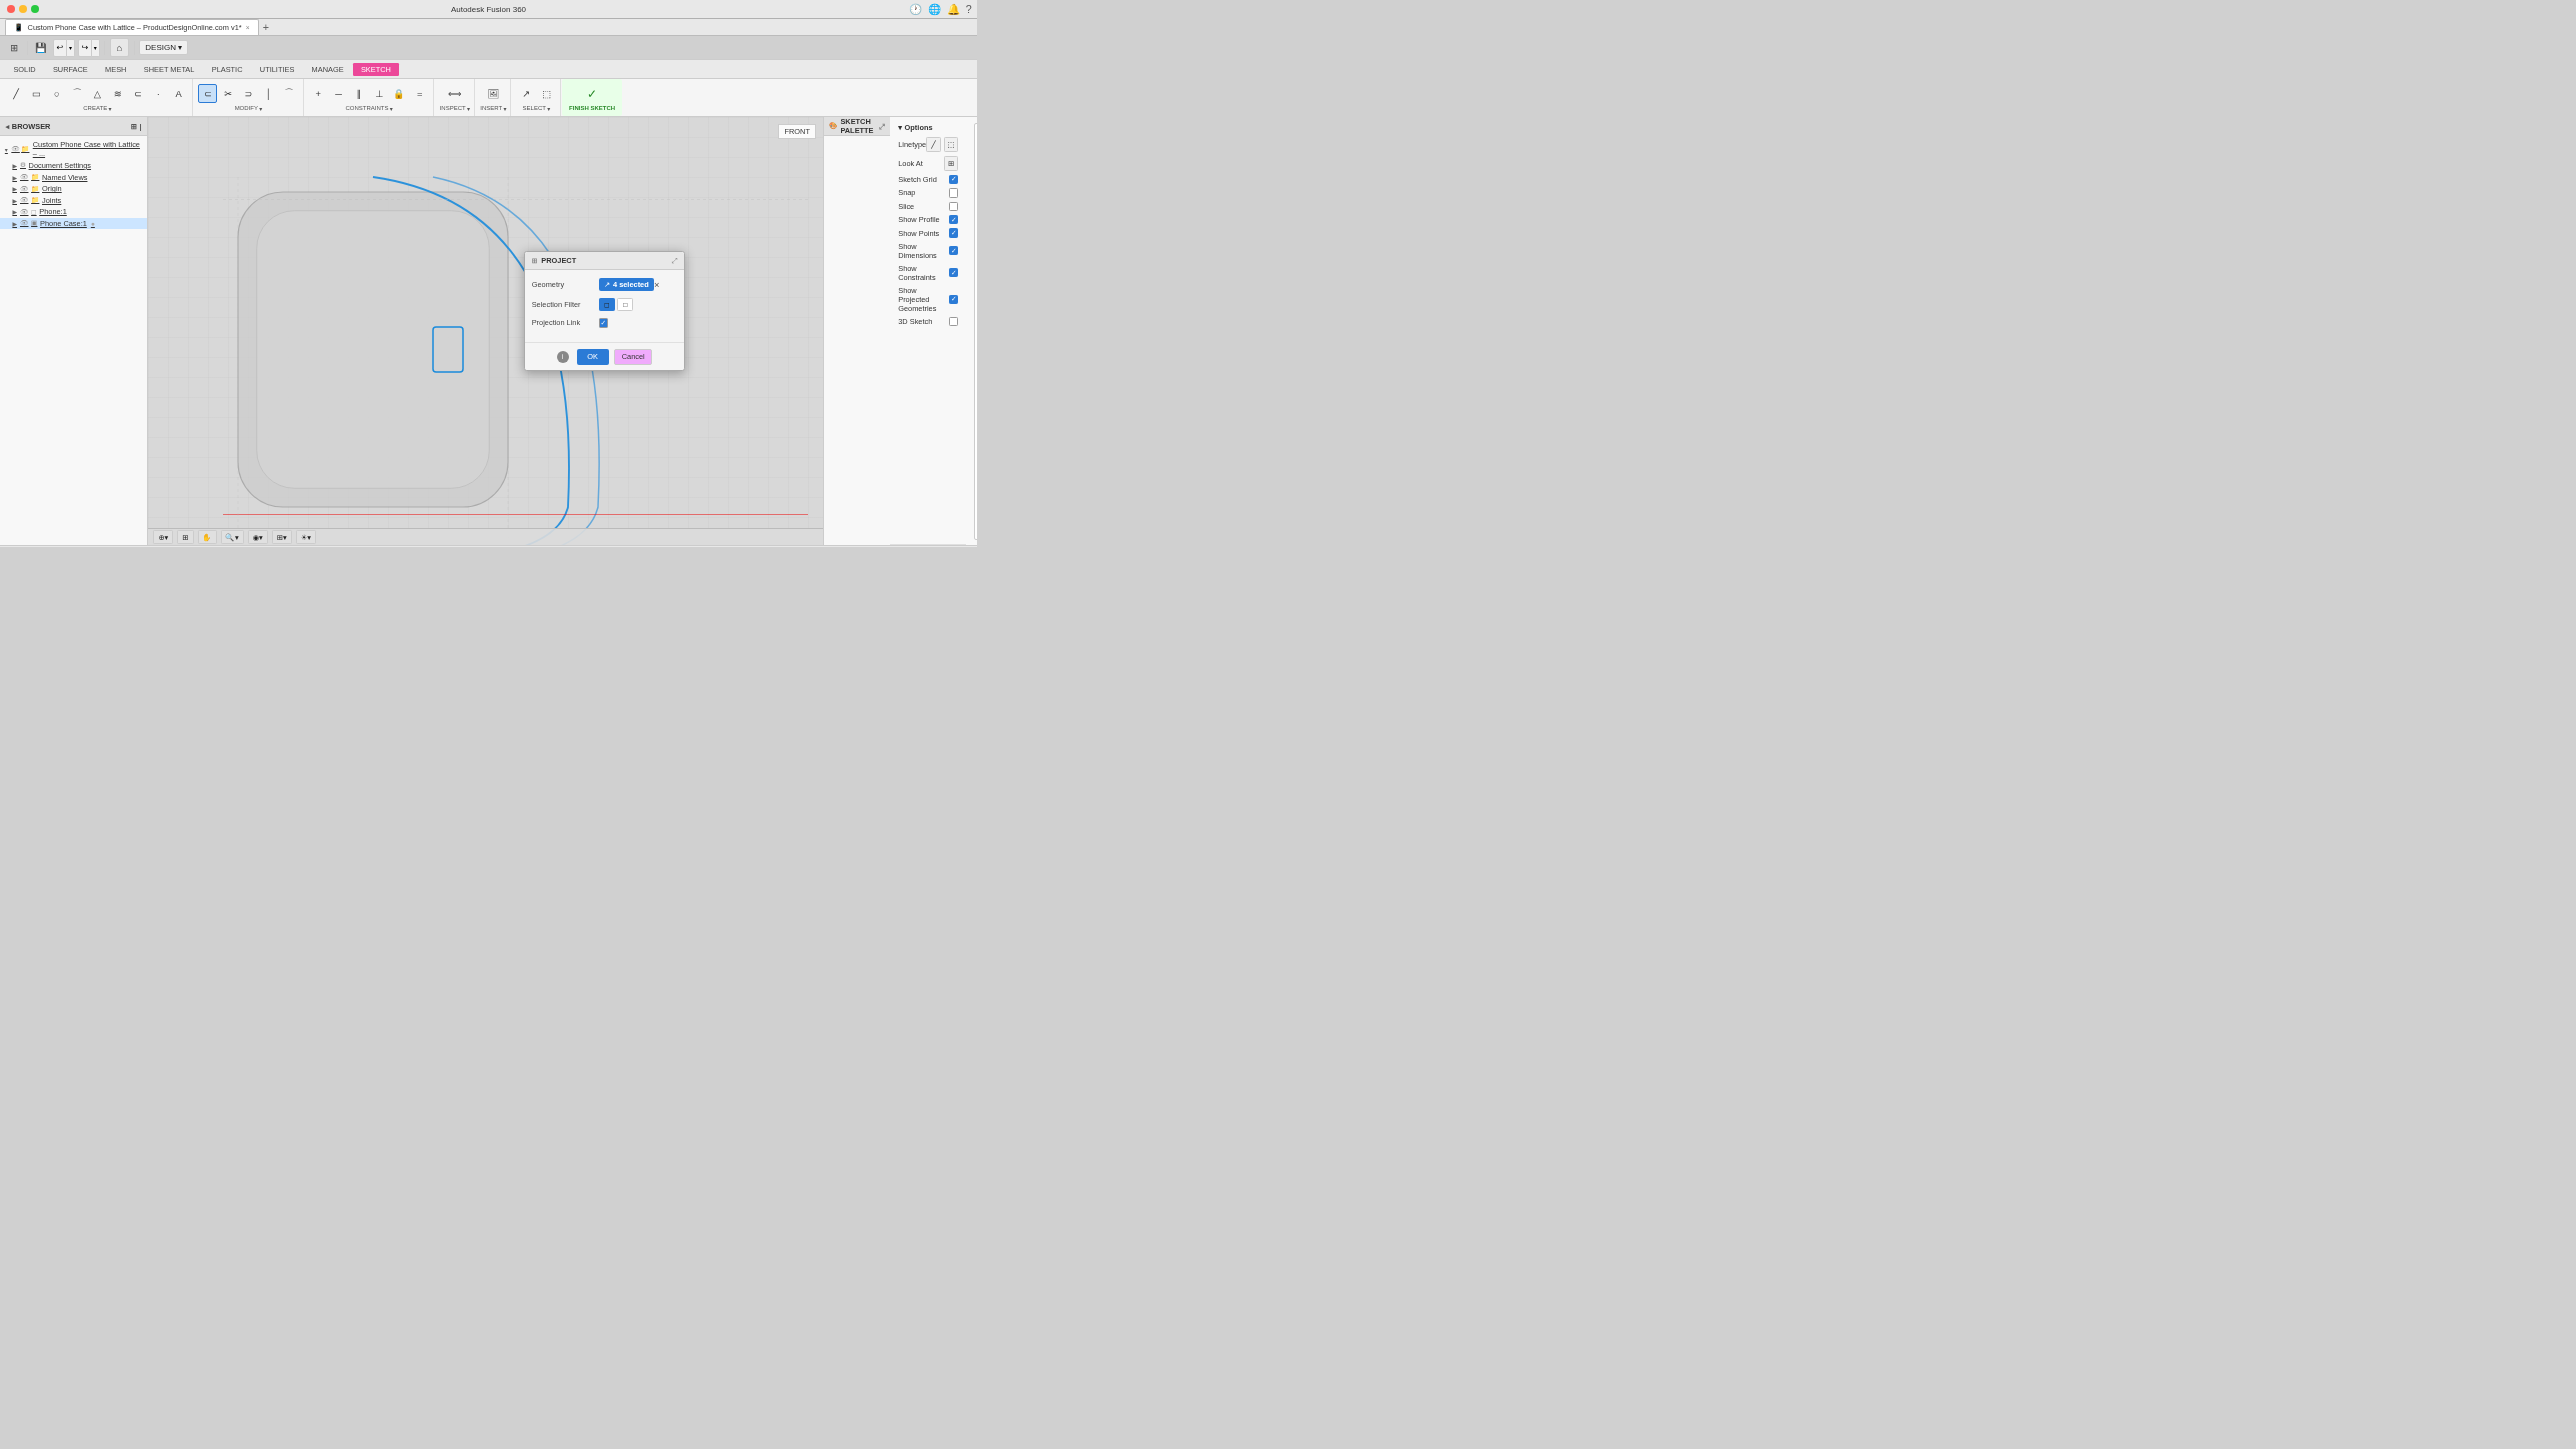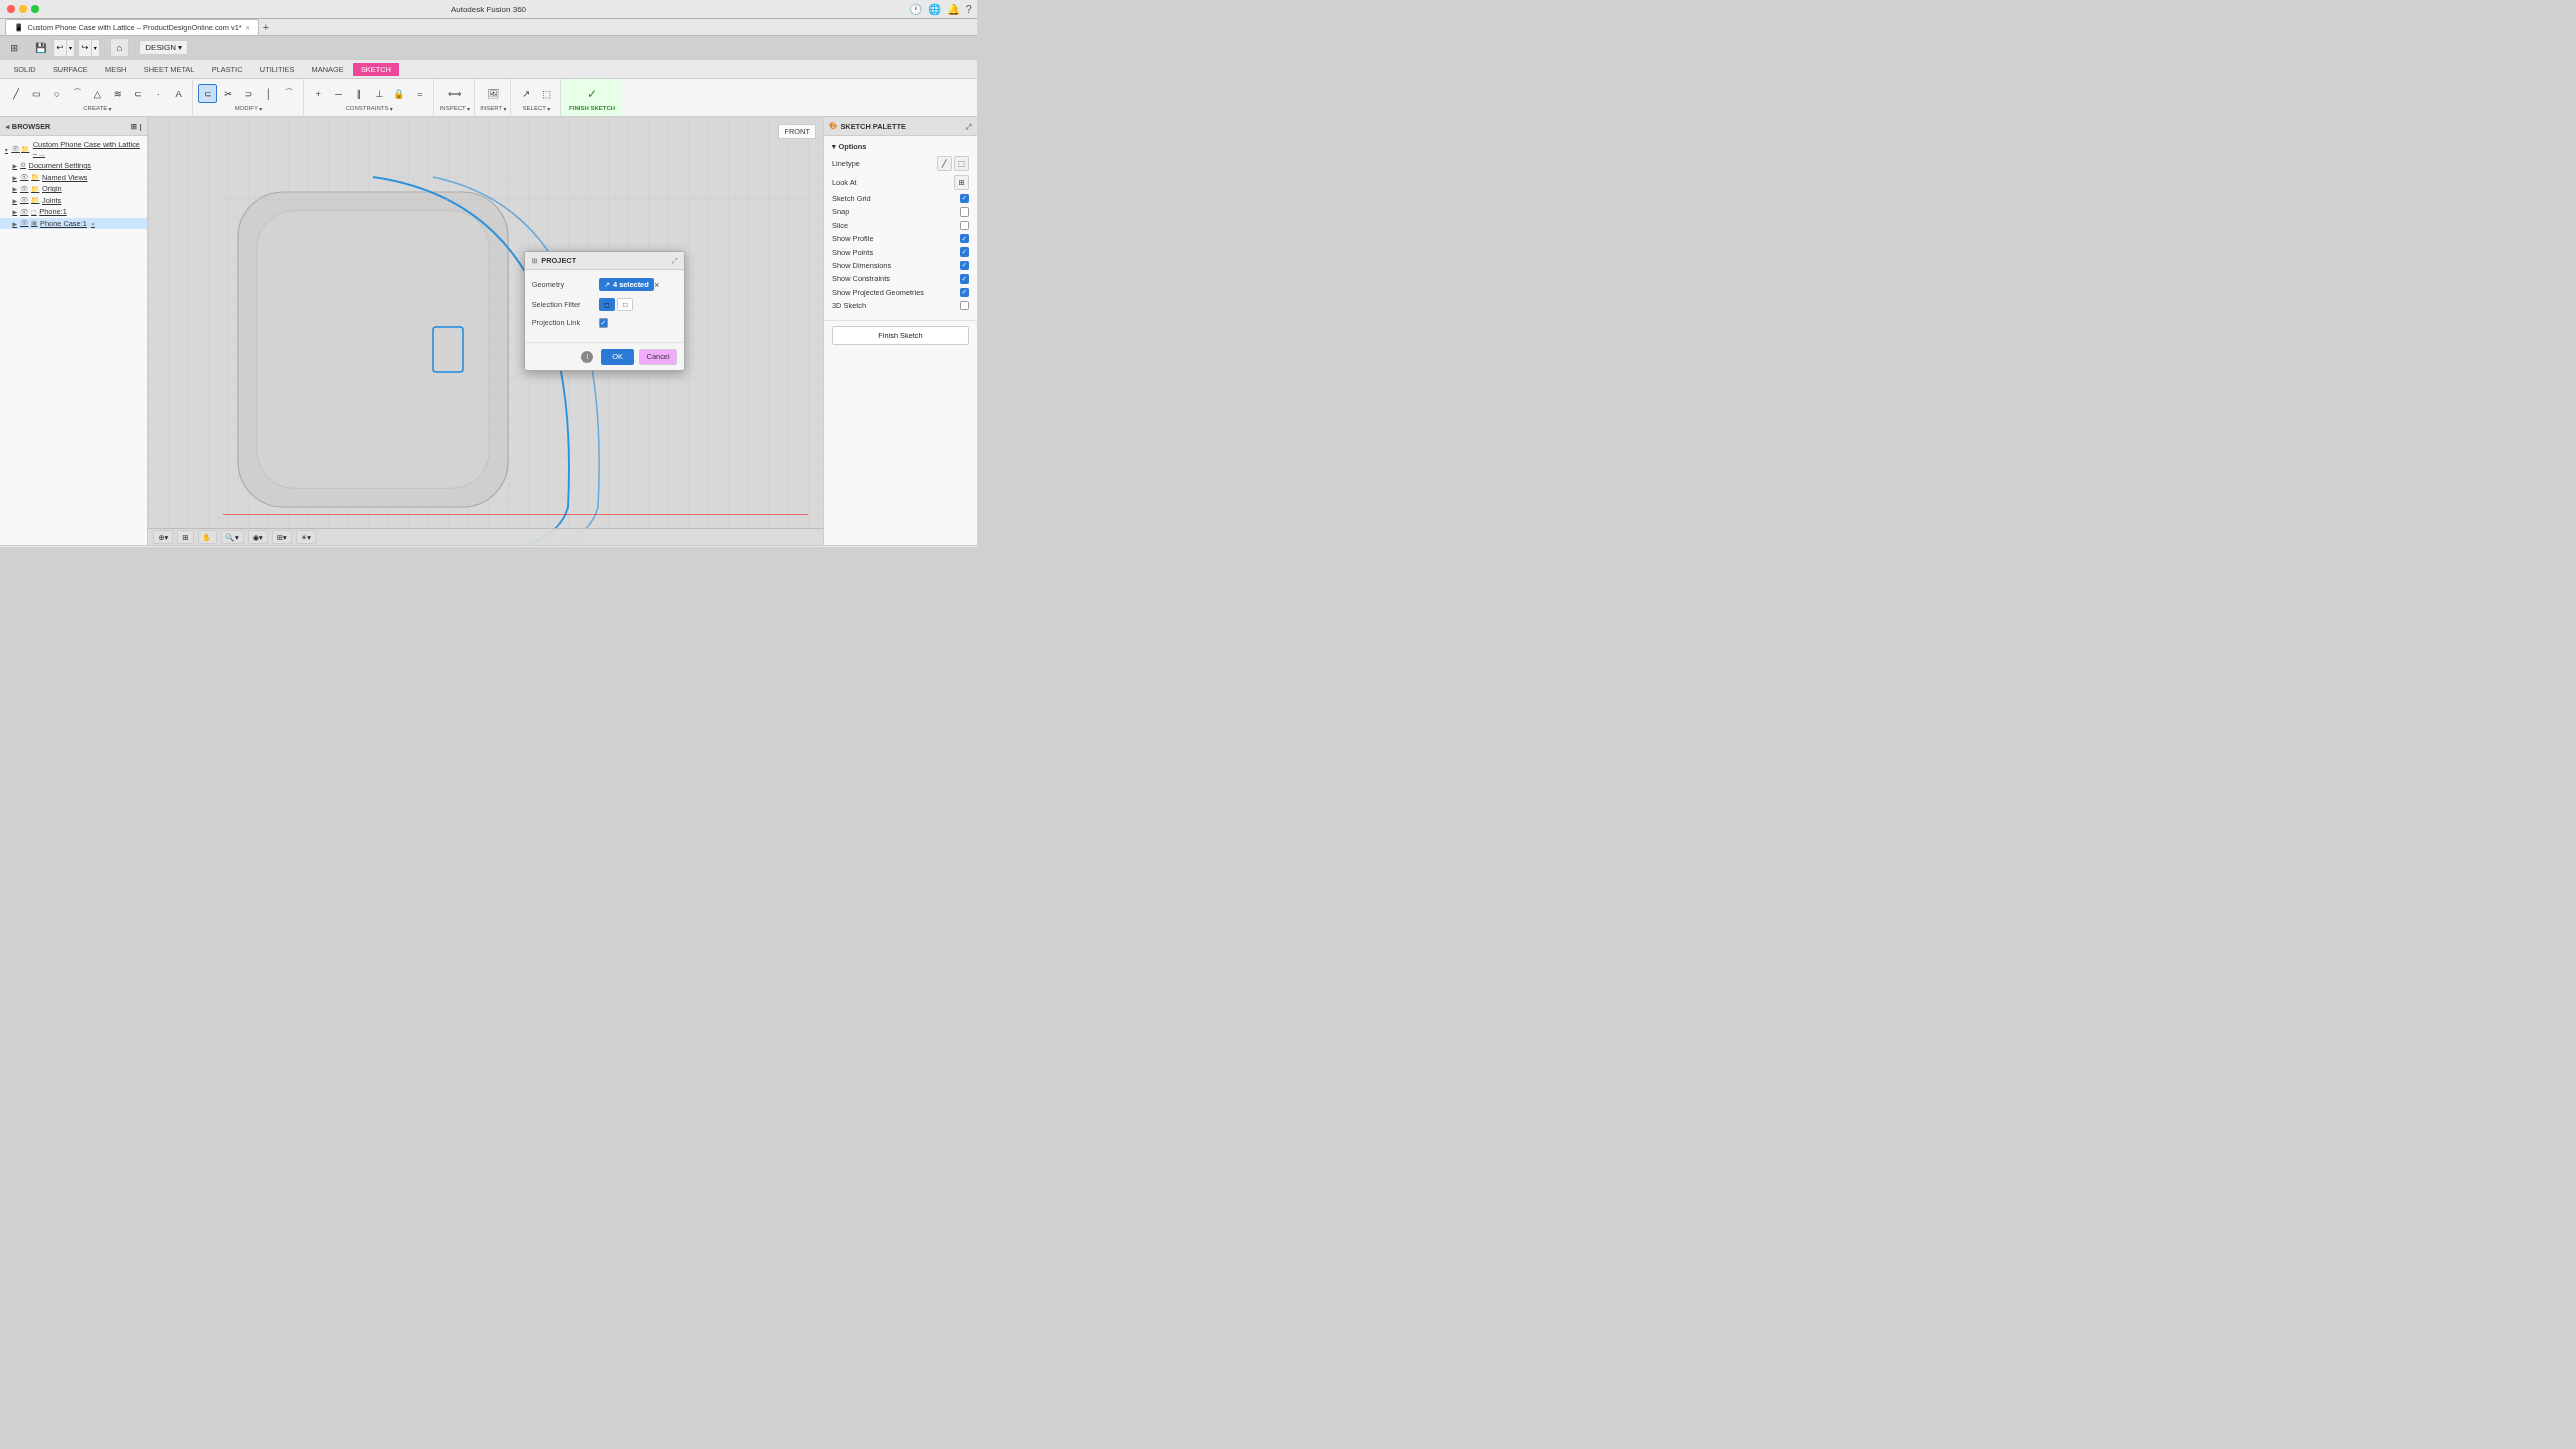--- a/index.html
+++ b/index.html
@@ -188,21 +188,21 @@
       position: absolute;
       inset: 0;
     }
 
     
     #right-panel {
       width: 154px;
       background: #f8f8f8;
       border-left: 0.7px solid #ccc;
       display: flex;
-      flex-direction: column;
+      flex-direction: row;
     }
     #sketch-palette-header {
       height: 19px;
       background: #e0e0e0;
       display: flex;
       align-items: center;
       padding: 0 5.4px;
       gap: 2.7px;
       font-size: 7.4px;
       font-weight: 600;
@@ -362,21 +362,21 @@
       cursor: pointer;
     }
     .projection-checkbox::after {
       content: '✓';
       color: white;
       font-size: 6.7px;
     }
     .dialog-footer {
       display: flex;
       align-items: center;
-      justify-content: flex-end;
+      justify-content: center;
       padding: 5.4px 6.7px;
       border-top: 0.7px solid #e0e0e0;
       gap: 8px;
     }
     .info-icon {
       width: 12px; height: 12px;
       border-radius: 50%;
       background: #888;
       color: white;
       display: flex; align-items: center; justify-content: center;

